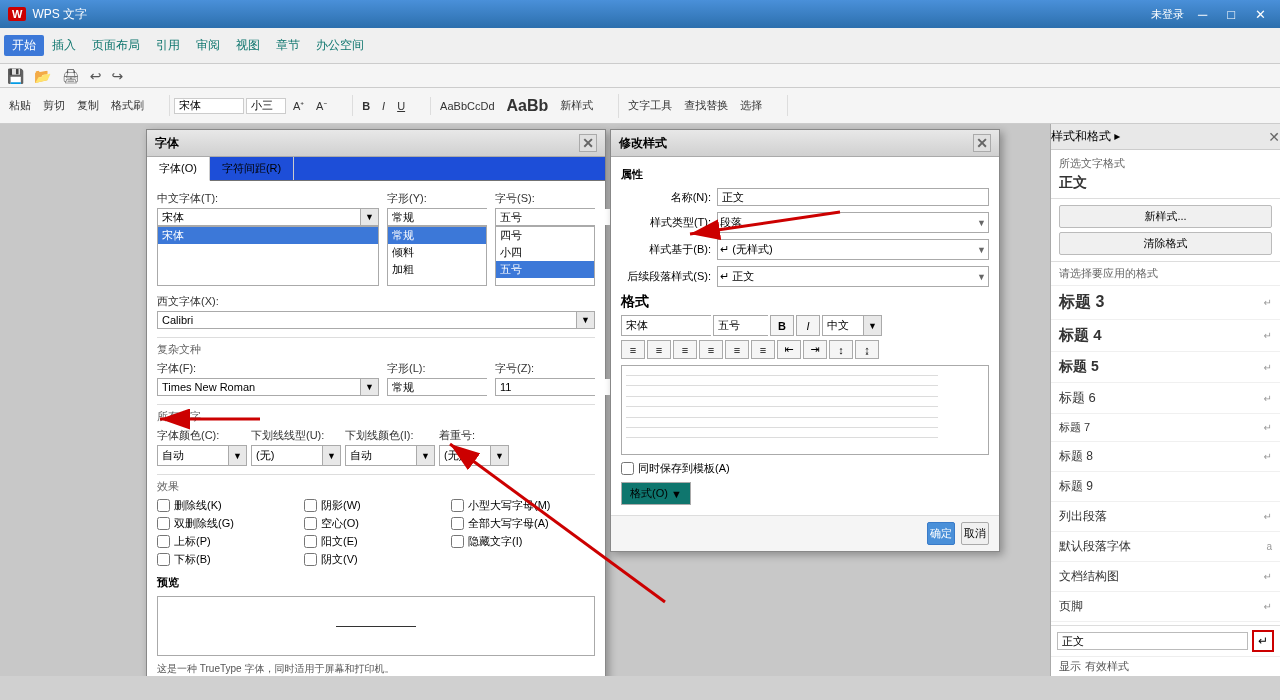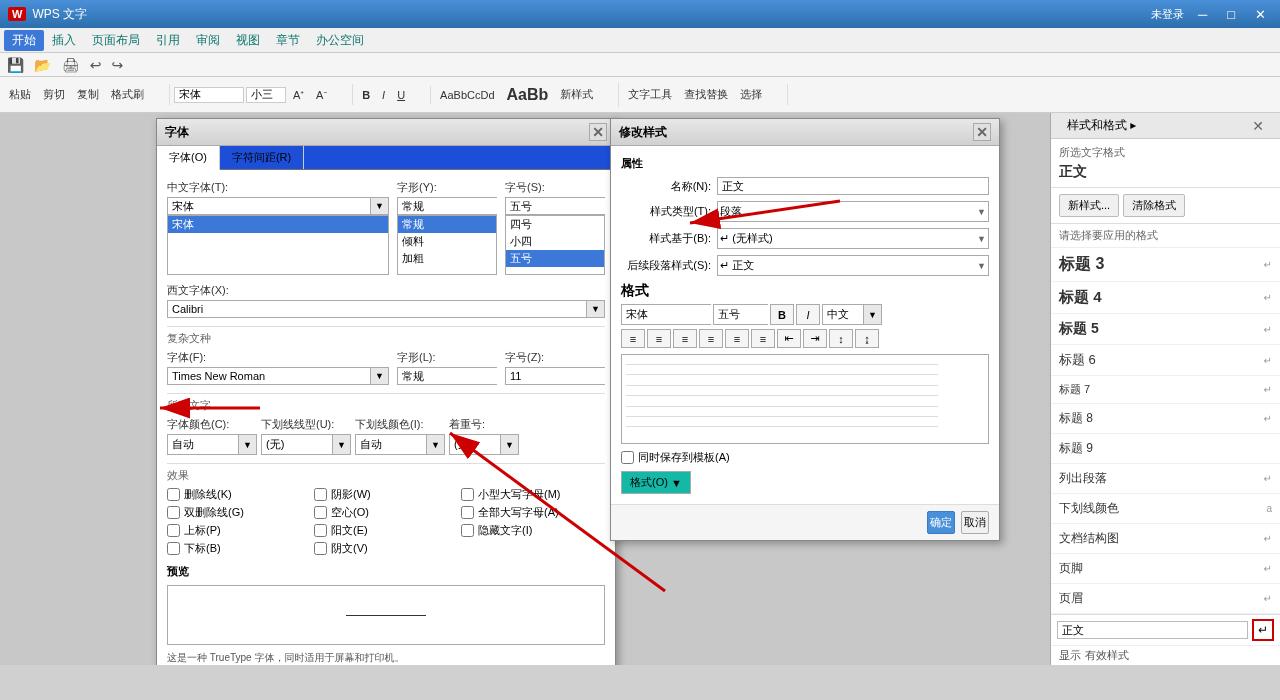--- a/index.html
+++ b/index.html
@@ -6,21 +6,21 @@
     body { font-family: 'SimSun', '宋体', sans-serif; font-size: 12px; background: #d0d0d0; overflow: hidden; width: 1280px; height: 700px; }
 
     
     .title-bar { background: linear-gradient(to bottom, #4a90d9, #2c6fad); height: 28px; display: flex; align-items: center; padding: 0 8px; color: white; }
     .title-bar-left { display: flex; align-items: center; gap: 6px; }
     .wps-logo { background: #cc0000; color: white; font-size: 11px; font-weight: bold; padding: 1px 4px; border-radius: 2px; }
     .title-bar-right { margin-left: auto; display: flex; gap: 8px; font-size: 11px; align-items: center; }
     .title-btn { color: white; cursor: pointer; padding: 0 6px; font-size: 13px; }
 
     
-    .menu-bar { background: #f0f0f0; height: 25px; display: flex; align-items: center; padding: 0 4px; border-bottom: 1px solid #ccc; }
+    .menu-bar { background: #f0f0f0; height: 36px; display: flex; align-items: center; padding: 0 4px; border-bottom: 1px solid #ccc; }
     .menu-item { padding: 2px 8px; font-size: 12px; cursor: pointer; color: #0f766e; }
     .menu-item:hover, .menu-item.active { background: #c8d8f0; }
     .menu-item.active { background: #3c78d8; color: white; border-radius: 2px; }
 
     
     .toolbar { background: #f5f5f5; height: 36px; display: flex; align-items: center; padding: 0 4px; border-bottom: 1px solid #ccc; gap: 2px; }
     .tb-group { display: flex; align-items: center; gap: 2px; border-right: 1px solid #ddd; padding-right: 20px; margin-right: 2px; }
     .tb-btn { background: none; border: none; cursor: pointer; padding: 3px 5px; border-radius: 2px; font-size: 11px; color: #333; display: flex; align-items: center; }
     .font-box { border: 1px solid #ccc; background: white; padding: 1px 4px; font-size: 11px; width: 70px; }
     .size-box { border: 1px solid #ccc; background: white; padding: 1px 4px; font-size: 11px; width: 40px; }
@@ -28,26 +28,26 @@
     
     .quick-bar { background: #f5f5f5; height: 24px; display: flex; align-items: center; padding: 0 4px; border-bottom: 1px solid #ccc; gap: 4px; }
     .qa-btn { font-size: 14px; cursor: pointer; color: #555; padding: 0 3px; }
 
     
     .main-area { display: flex; height: calc(700px - 28px - 24px - 36px - 36px - 24px); }
     .doc-area { flex: 1; background: #c8c8c8; position: relative; overflow: hidden; }
     .sidebar-panel { width: 230px; background: white; border-left: 1px solid #aaa; display: flex; flex-direction: column; }
 
     
-    .sidebar-header { background: #e8e8e8; padding: 4px 16px; font-size: 12px; border-bottom: 1px solid #ccc; display: flex; justify-content: space-between; align-items: center; }
+    .sidebar-header { background: #e8e8e8; padding: 4px 0; font-size: 12px; border-bottom: 1px solid #ccc; display: flex; justify-content: space-between; align-items: center; }
     .sidebar-close { cursor: pointer; font-size: 14px; color: #666; }
     .sidebar-selected { padding: 6px 8px; border-bottom: 1px solid #ddd; }
     .sidebar-selected-label { font-size: 11px; color: #666; margin-bottom: 3px; }
     .sidebar-selected-value { font-size: 14px; font-weight: bold; color: #333; }
-    .sidebar-buttons { display: flex; gap: 4px; padding: 6px 8px; border-bottom: 1px solid #ddd; }
+    .sidebar-buttons { display: flex; gap: 4px; padding: 6px 8px; border-bottom: 1px solid #ddd; flex-direction: column; }
     .sidebar-sbtn { background: #f0f0f0; border: 1px solid #bbb; padding: 3px 8px; font-size: 11px; cursor: pointer; border-radius: 2px; }
     .sidebar-label { padding: 4px 8px; font-size: 11px; color: #666; border-bottom: 1px solid #eee; }
     .style-list { flex: 1; overflow-y: auto; }
     .style-item { padding: 6px 8px; border-bottom: 1px solid #f0f0f0; display: flex; justify-content: space-between; align-items: center; cursor: pointer; }
     .style-name { color: #333; }
     .style-enter { color: #999; font-size: 10px; }
     .style-name.h3 { font-size: 16px; font-weight: bold; }
     .style-name.h4 { font-size: 15px; font-weight: bold; }
     .style-name.h5 { font-size: 14px; font-weight: bold; }
     .style-name.h6 { font-size: 13px; }
@@ -94,21 +94,21 @@
     .prop-label { font-size: 11px; width: 90px; text-align: right; flex-shrink: 0; }
     .prop-input { flex: 1; border: 1px solid #aaa; padding: 2px 4px; font-size: 11px; }
     .prop-select { flex: 1; border: 1px solid #aaa; padding: 2px 2px; font-size: 11px; background: white; display: flex; align-items: center; justify-content: space-between; cursor: pointer; }
     .format-toolbar { display: flex; gap: 2px; margin-bottom: 6px; flex-wrap: wrap; }
     .fmt-btn { border: 1px solid #aaa; padding: 2px 6px; font-size: 11px; background: #f5f5f5; cursor: pointer; min-width: 24px; text-align: center; }
     .fmt-btn.b { font-weight: bold; }
     .fmt-btn.i { font-style: italic; }
     .preview-area { border: 1px solid #aaa; background: white; height: 90px; padding: 4px; overflow: hidden; font-size: 9px; line-height: 1.4; color: #555; }
     .checkbox-row { display: flex; align-items: center; gap: 4px; margin-bottom: 6px; font-size: 11px; }
     .format-btn-row { display: flex; gap: 4px; }
-    .fmt-dropdown-btn { border: 1px solid #aaa; padding: 3px 8px; font-size: 11px; background: #14b8a6; cursor: pointer; display: flex; align-items: center; gap: 3px; }
+    .fmt-dropdown-btn { border: 1px solid #aaa; padding: 3px 8px; font-size: 11px; background: #0f766e; cursor: pointer; display: flex; align-items: center; gap: 3px; }
 
     
     .arrow-overlay { position: absolute; top: 0; left: 0; pointer-events: none; z-index: 200; }
 
     
     .sidebar-panel::-webkit-scrollbar { width: 8px; }
     .style-list::-webkit-scrollbar { width: 6px; }
     .style-list::-webkit-scrollbar-track { background: #f0f0f0; }
     .style-list::-webkit-scrollbar-thumb { background: #bbb; }
 
@@ -179,21 +179,21 @@
     <button class="tb-btn">文字工具</button>
     <button class="tb-btn">查找替换</button>
     <button class="tb-btn">选择</button>
   </div>
 </div>
 
 <div class="main-area">
 
   <div class="doc-area">
 
-    <div class="dialog font-dialog" style="top:5px; left:156px;">
+    <div class="dialog font-dialog" style="top:5px; left:146px;">
       <div class="dialog-title">
         <span>字体</span>
         <div class="dialog-close">✕</div>
       </div>
       <div class="dialog-tabs">
         <div class="dialog-tab active">字体(O)</div>
         <div class="dialog-tab">字符间距(R)</div>
       </div>
       <div class="dialog-body">
 
@@ -516,21 +516,21 @@
       </div>
       <div class="style-item">
         <span class="style-name h8">标题 9</span>
         <span class="style-enter"></span>
       </div>
       <div class="style-item">
         <span class="style-name">列出段落</span>
         <span class="style-enter">↵</span>
       </div>
       <div class="style-item">
-        <span class="style-name">下划线颜色</span>
+        <span class="style-name">默认段落字体</span>
         <span class="style-enter">a</span>
       </div>
       <div class="style-item">
         <span class="style-name">文档结构图</span>
         <span class="style-enter">↵</span>
       </div>
       <div class="style-item">
         <span class="style-name">页脚</span>
         <span class="style-enter">↵</span>
       </div>

